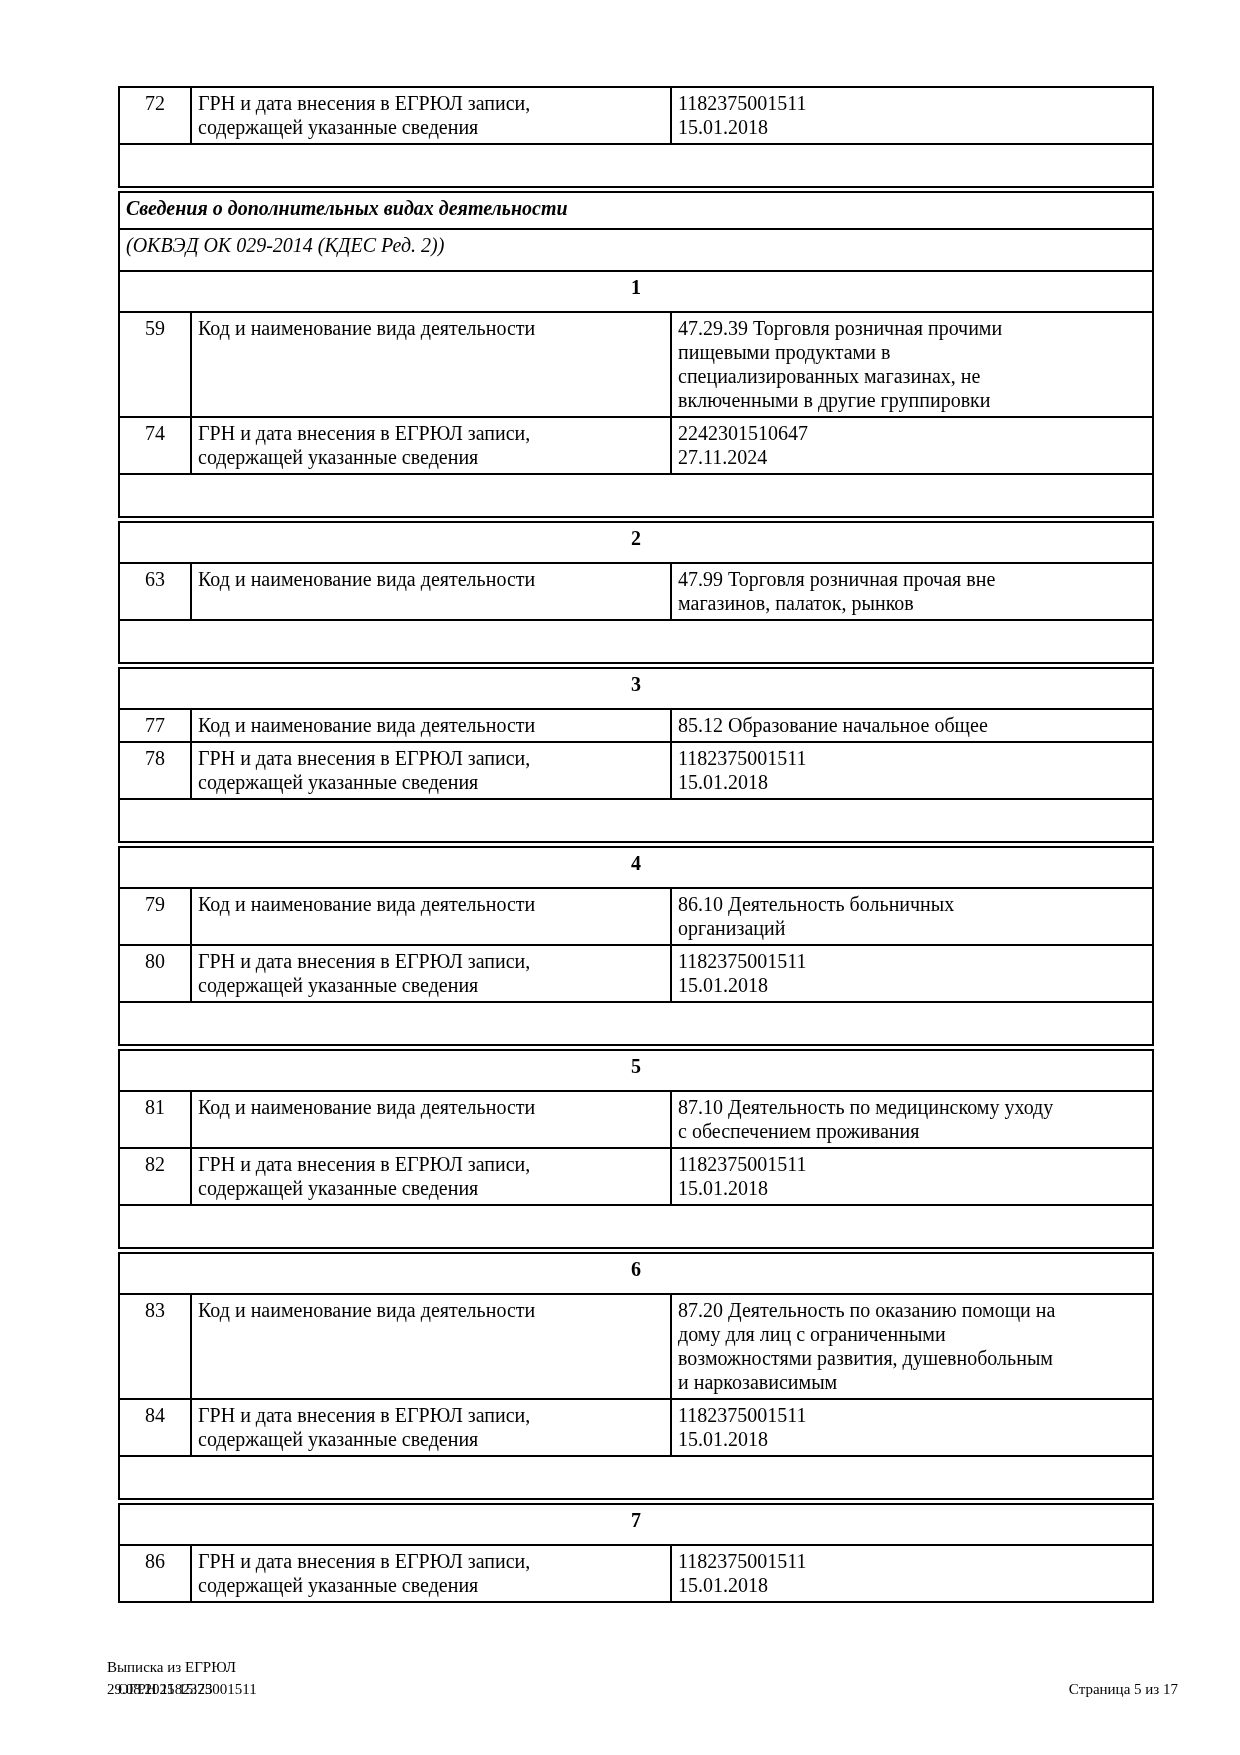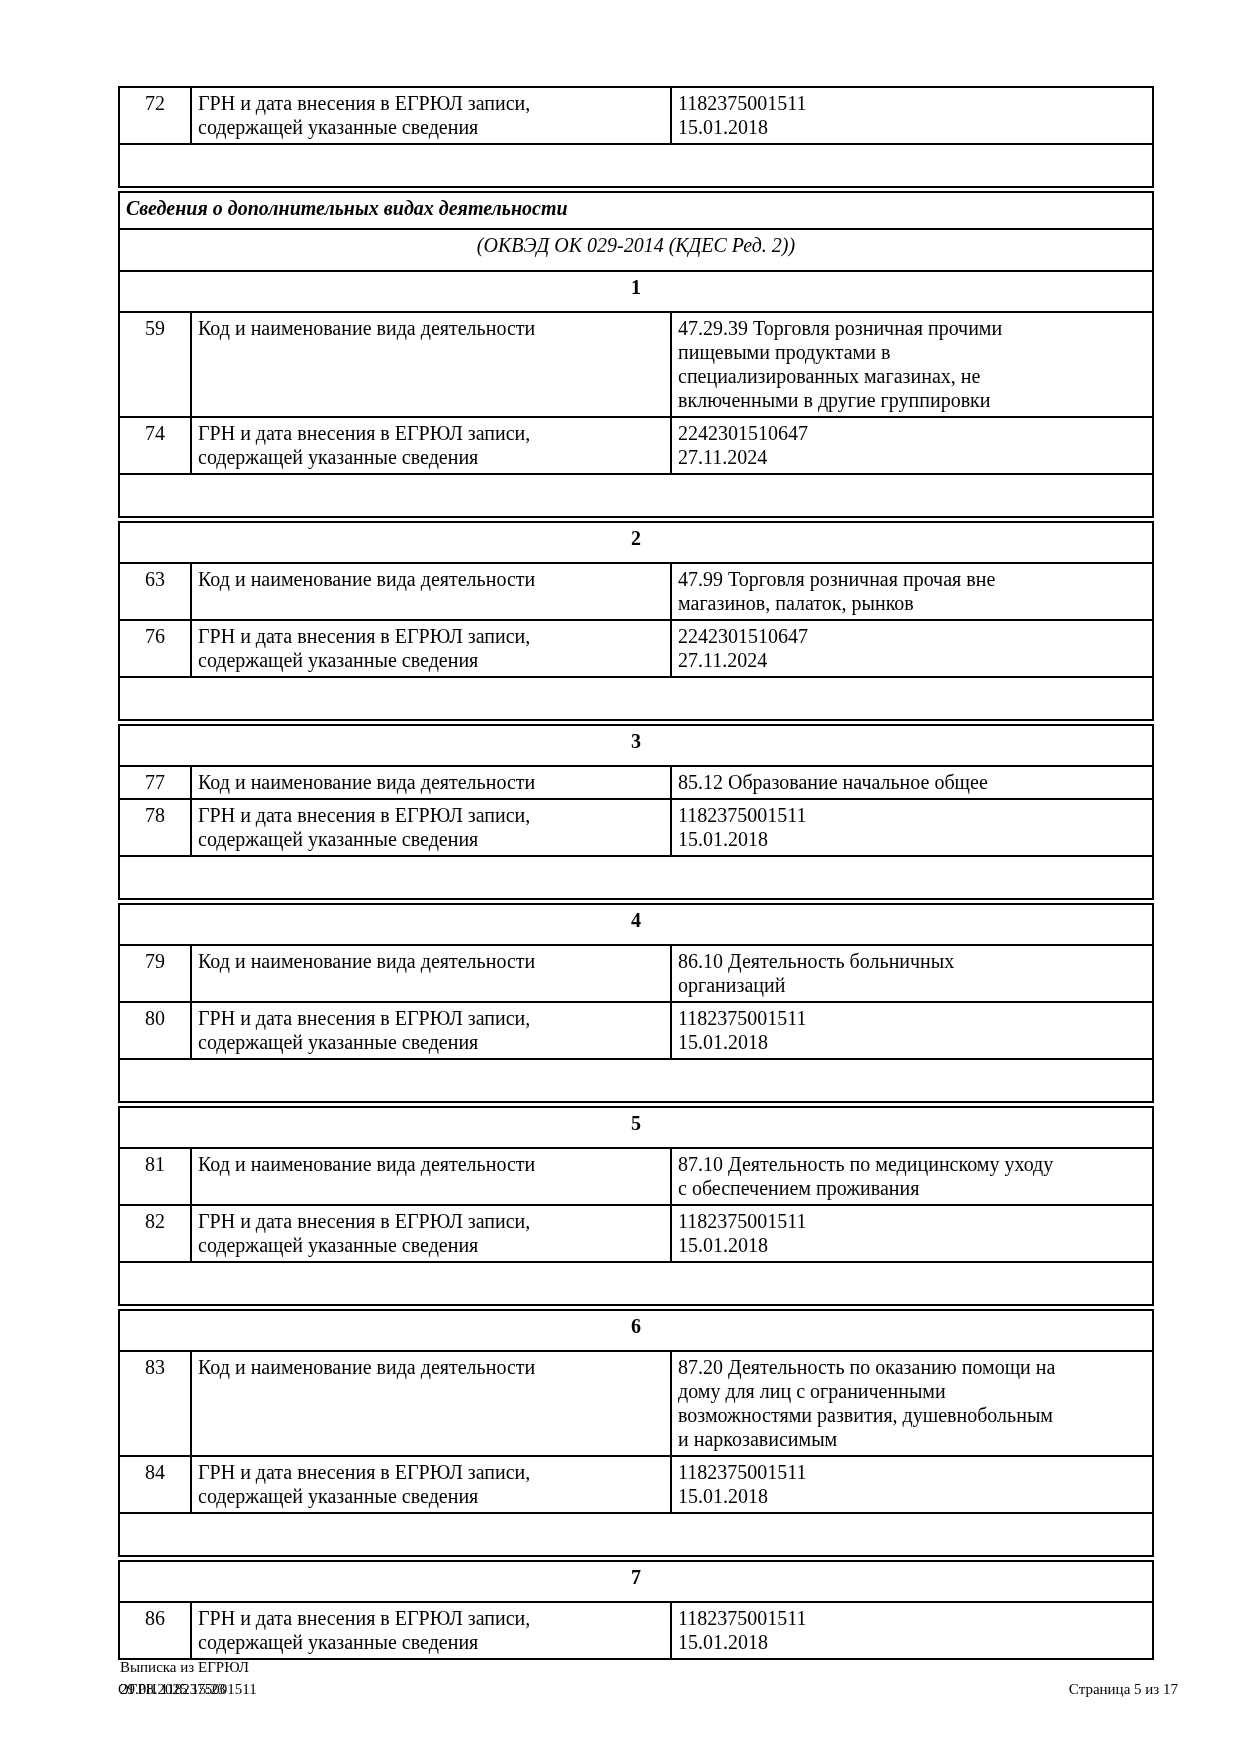--- a/index.html
+++ b/index.html
@@ -31,33 +31,33 @@
   col.c-val { width: 482px; }
 
   td.num { text-align: center; padding-left: 2px; padding-right: 2px; }
   td.spacer { height: 34px; padding: 0; }
   td.title1 {
     height: 28px; 
     font-weight: bold; font-style: italic;
     padding-top: 2px; padding-bottom: 2px;
   }
   td.title2 {
-    height: 33px; text-align: center; font-style: italic;
+    height: 33px; font-style: italic;
     padding-top: 4px;
   }
   td.secnum {
     height: 32px; text-align: center; font-weight: bold;
     padding-top: 4px;
   }
 
   .footer {
     position: absolute; top: 1656px; left: 0; width: 1240px;
     font-size: 15px; line-height: 22px;
   }
-  .footer .left { position: absolute; left: 120px; top: 0; }
+  .footer .left { position: absolute; left: 107px; top: 0; }
   .footer .center {
     position: absolute; left: 118px; top: 22px; width: 1034px;
     text-align: left;
   }
   .footer .right { position: absolute; right: 62px; top: 22px; }
 </style>
 </head>
 <body>
 
 <div class="page">
@@ -127,27 +127,20 @@
       </colgroup>
     <tbody>
         <tr>
       <td class="secnum" colspan="3">2</td>
     </tr>
     <tr>
       <td class="num">63</td>
       <td class="lbl">Код и наименование вида деятельности</td>
       <td class="val">47.99 Торговля розничная прочая вне
 магазинов, палаток, рынков</td>
-    </tr>
-    <tr>
-      <td class="num">76</td>
-      <td class="lbl">ГРН и дата внесения в ЕГРЮЛ записи,
-содержащей указанные сведения</td>
-      <td class="val">2242301510647
-27.11.2024</td>
     </tr>
     <tr>
           <td class="spacer" colspan="3"></td>
         </tr>
   </tbody>
     </table>
 
   <table class="blk">
     <colgroup>
         <col class="c-num">

